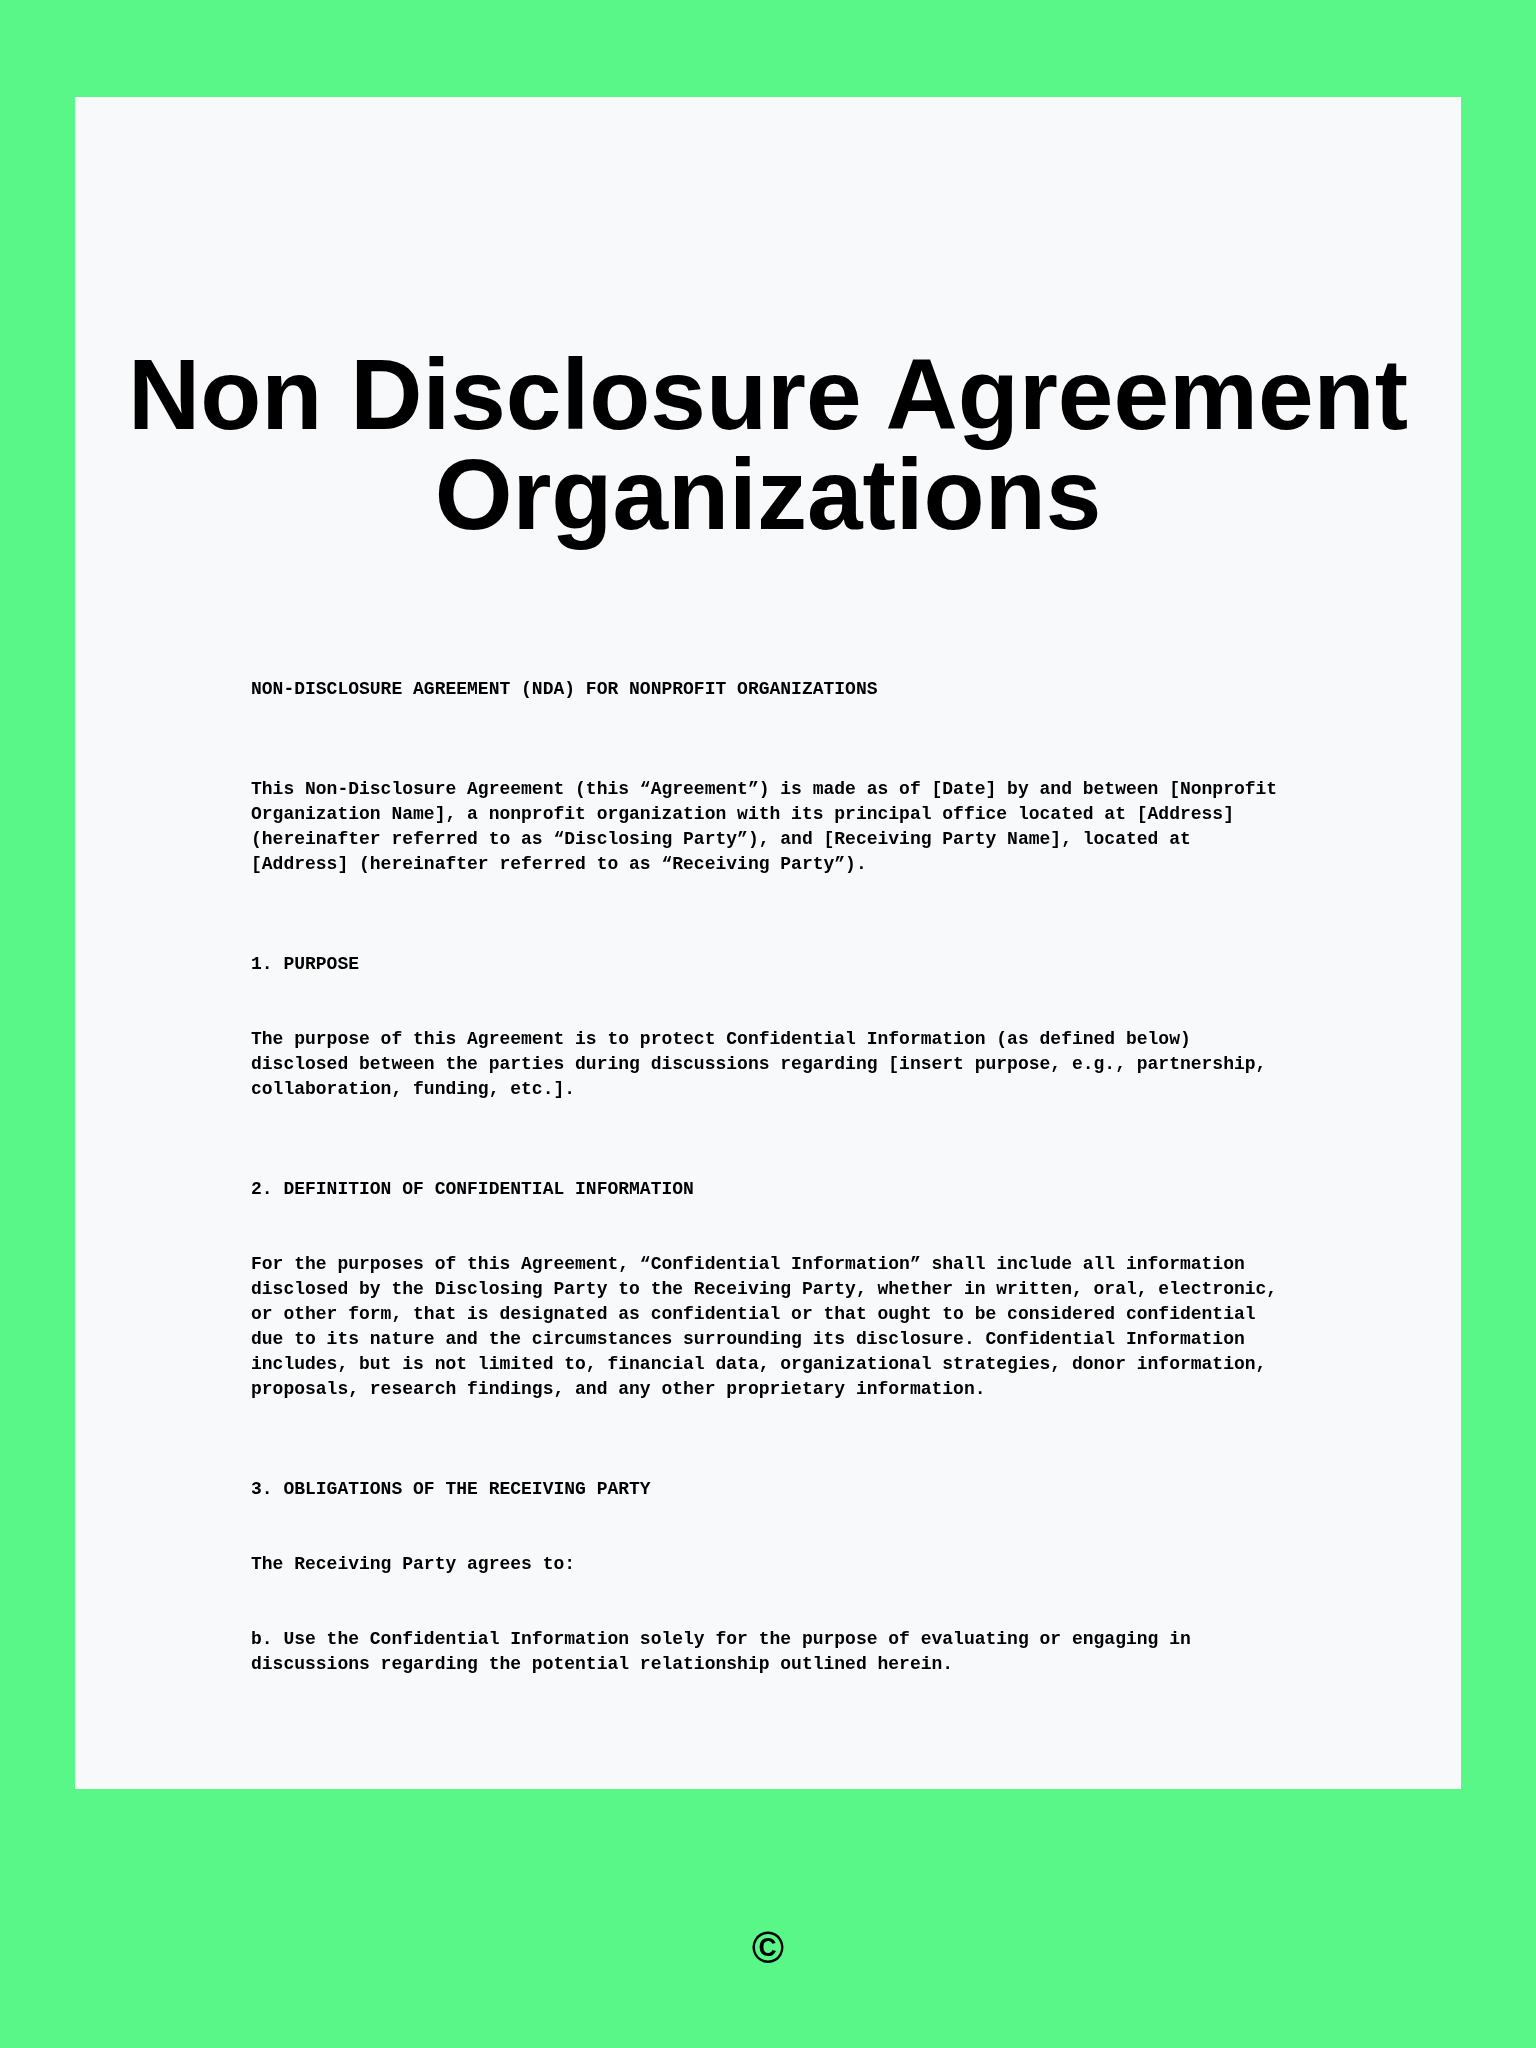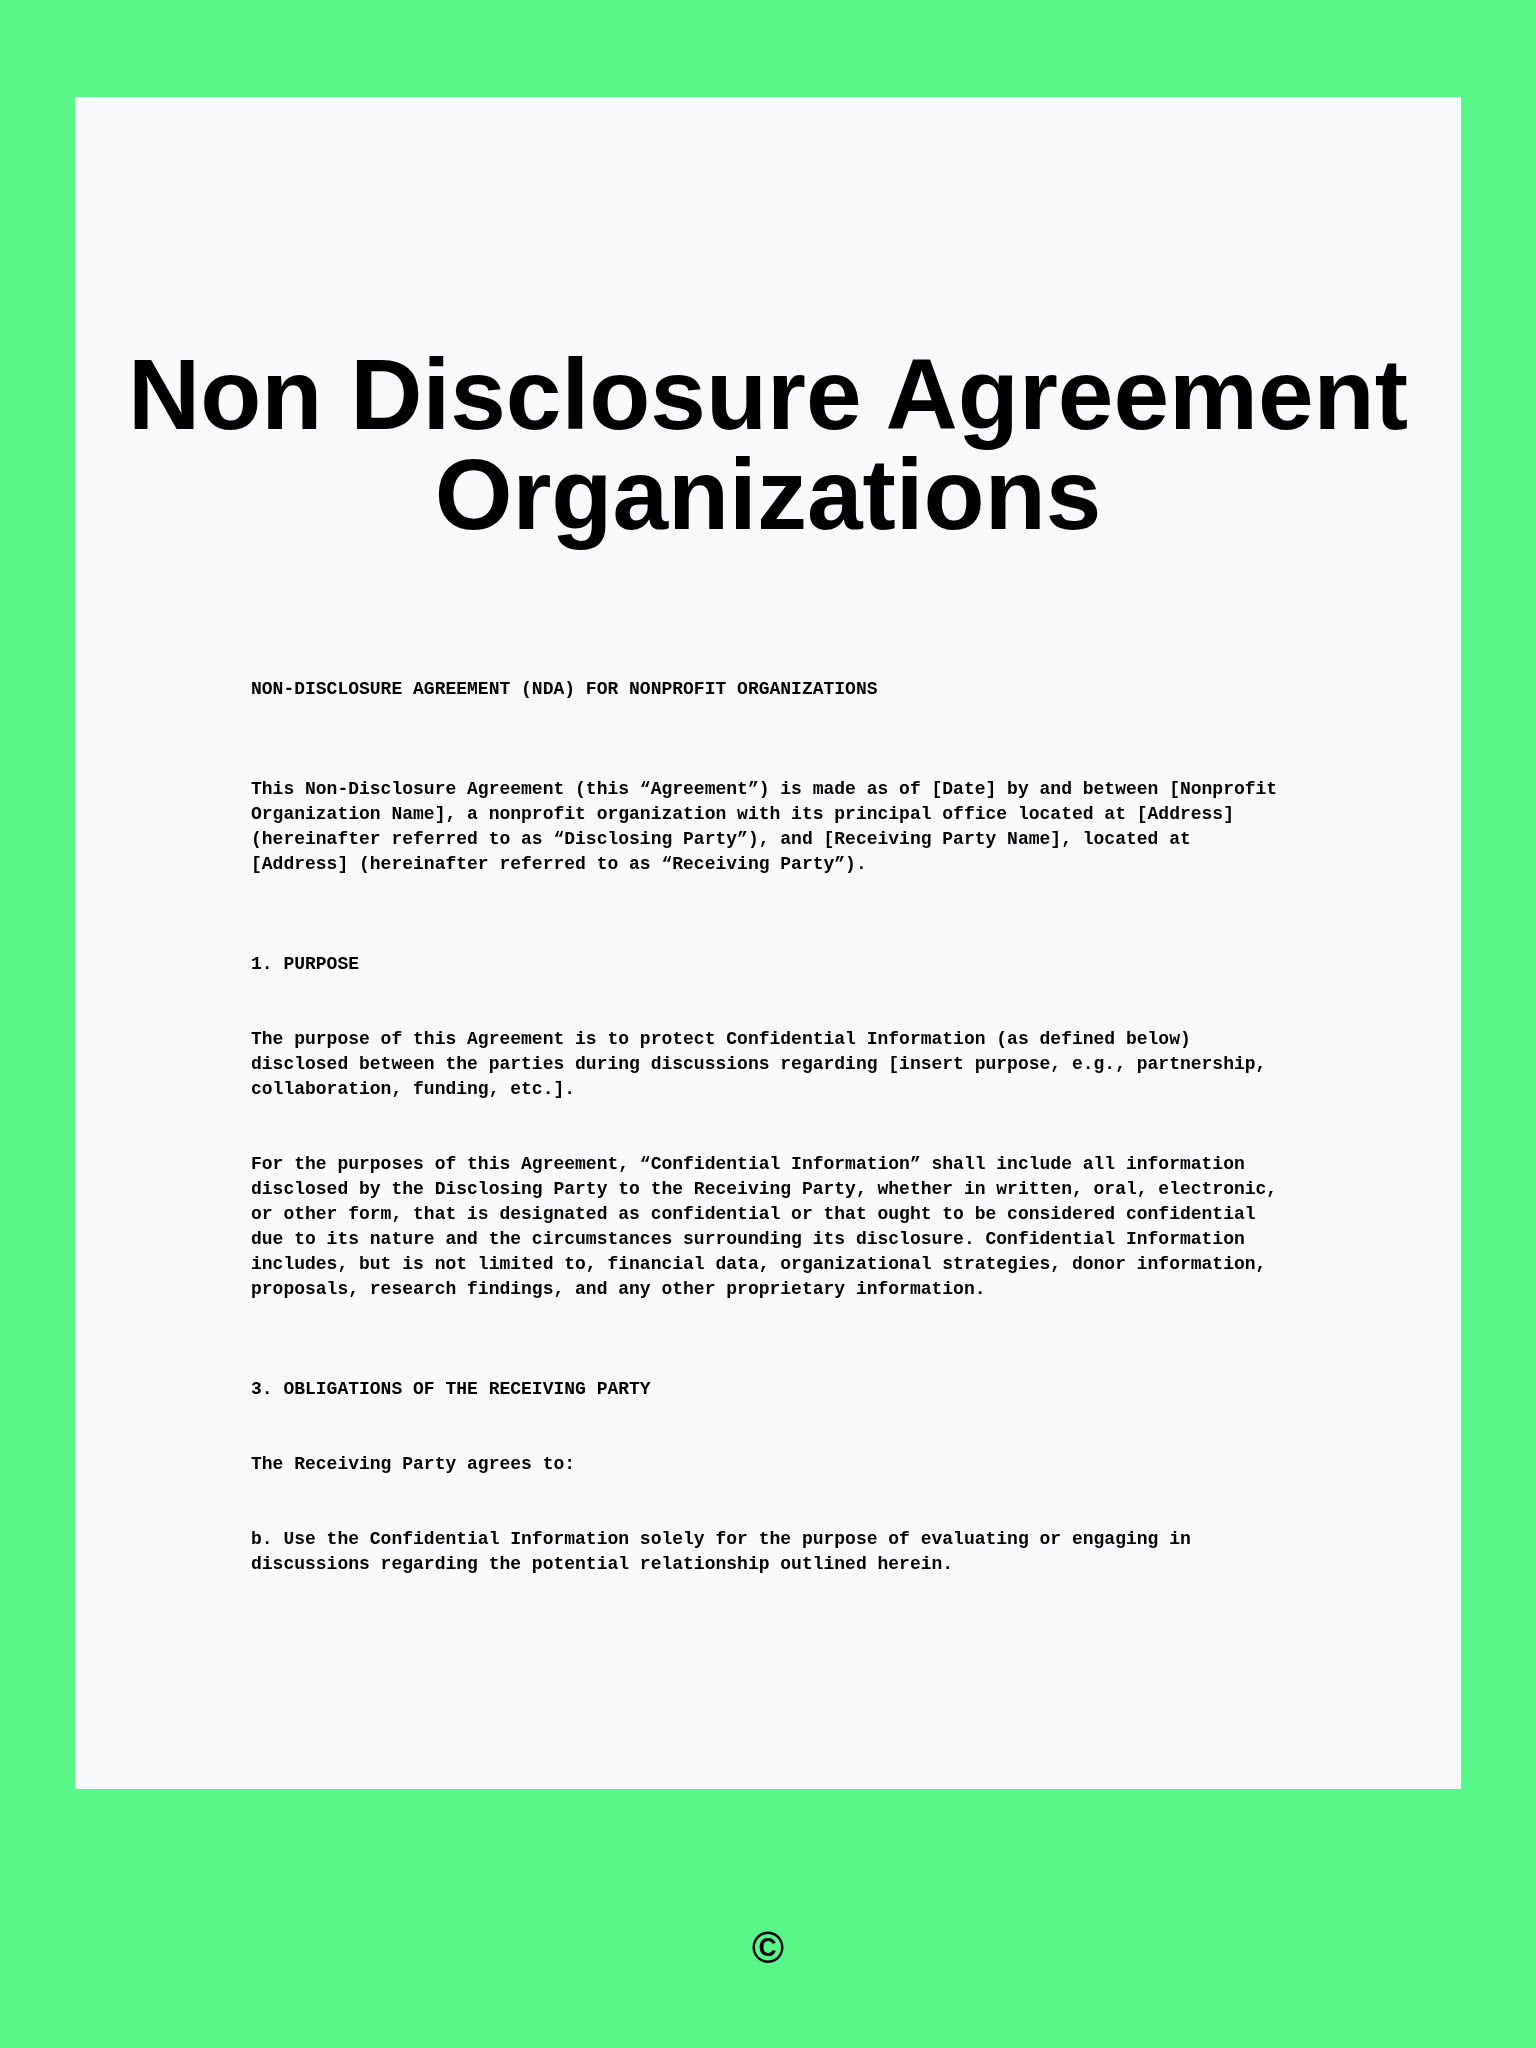--- a/index.html
+++ b/index.html
@@ -78,20 +78,21 @@
   </h1>
 
   <div class="body">
     <p class="doc-heading">NON-DISCLOSURE AGREEMENT (NDA) FOR NONPROFIT ORGANIZATIONS</p>
 
     <p class="gap-50">This Non-Disclosure Agreement (this “Agreement”) is made as of [Date] by and between [Nonprofit Organization Name], a nonprofit organization with its principal office located at [Address] (hereinafter referred to as “Disclosing Party”), and [Receiving Party Name], located at [Address] (hereinafter referred to as “Receiving Party”).</p>
 
     <p class="gap-section">1. PURPOSE</p>
     <p class="gap-heading">The purpose of this Agreement is to protect Confidential Information (as defined below) disclosed between the parties during discussions regarding [insert purpose, e.g., partnership, collaboration, funding, etc.].</p>
 
+    <p class="gap-section">2. DEFINITION OF CONFIDENTIAL INFORMATION</p>
     <p class="gap-heading">For the purposes of this Agreement, “Confidential Information” shall include all information disclosed by the Disclosing Party to the Receiving Party, whether in written, oral, electronic, or other form, that is designated as confidential or that ought to be considered confidential due to its nature and the circumstances surrounding its disclosure. Confidential Information includes, but is not limited to, financial data, organizational strategies, donor information, proposals, research findings, and any other proprietary information.</p>
 
     <p class="gap-section">3. OBLIGATIONS OF THE RECEIVING PARTY</p>
     <p class="gap-heading">The Receiving Party agrees to:</p>
     <p class="gap-heading">b. Use the Confidential Information solely for the purpose of evaluating or engaging in discussions regarding the potential relationship outlined herein.</p>
   </div>
 
   <div class="copyright">©</div>
 </div>
 

